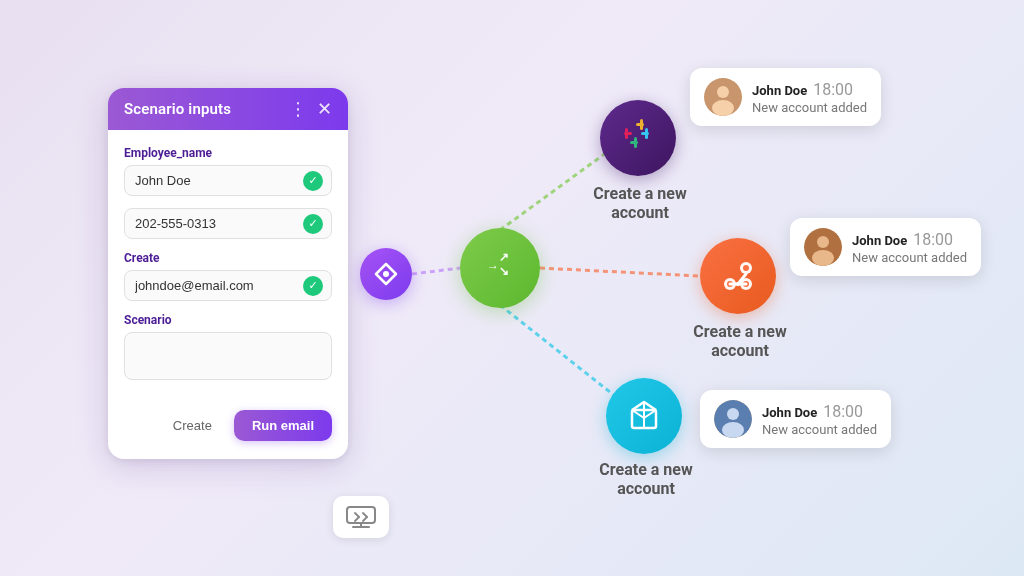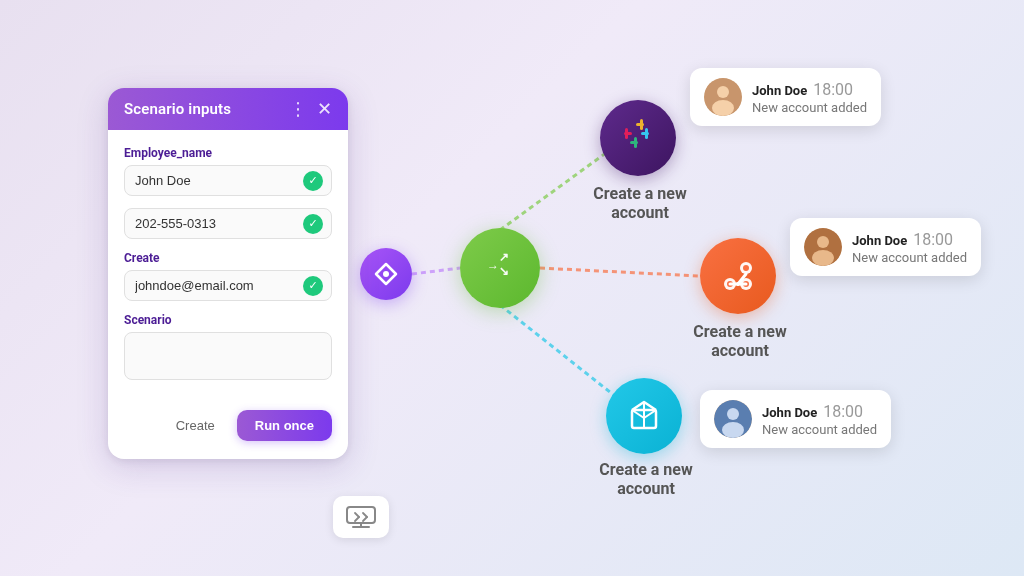--- a/index.html
+++ b/index.html
@@ -343,21 +343,21 @@
     </div>
 
     <div class="field-label">Scenario</div>
     <div class="field-input-wrap">
       <textarea class="address-input" style=""></textarea>
     </div>
   </div>
 
   <div class="modal-footer">
     <button class="btn-cancel">Create</button>
-    <button class="btn-run">Run once</button>
+    <button class="btn-run">Run email</button>
   </div>
 </div>
 
 <div class="node-router">
   <svg width="28" height="28" viewBox="0 0 28 28">
     <path d="M4 14 L14 4 L24 14 M4 14 L14 24 L24 14" stroke="white" stroke-width="2.5" fill="none" stroke-linecap="round" stroke-linejoin="round"></path>
     <circle cx="14" cy="14" r="3" fill="white"></circle>
   </svg>
 </div>
 

